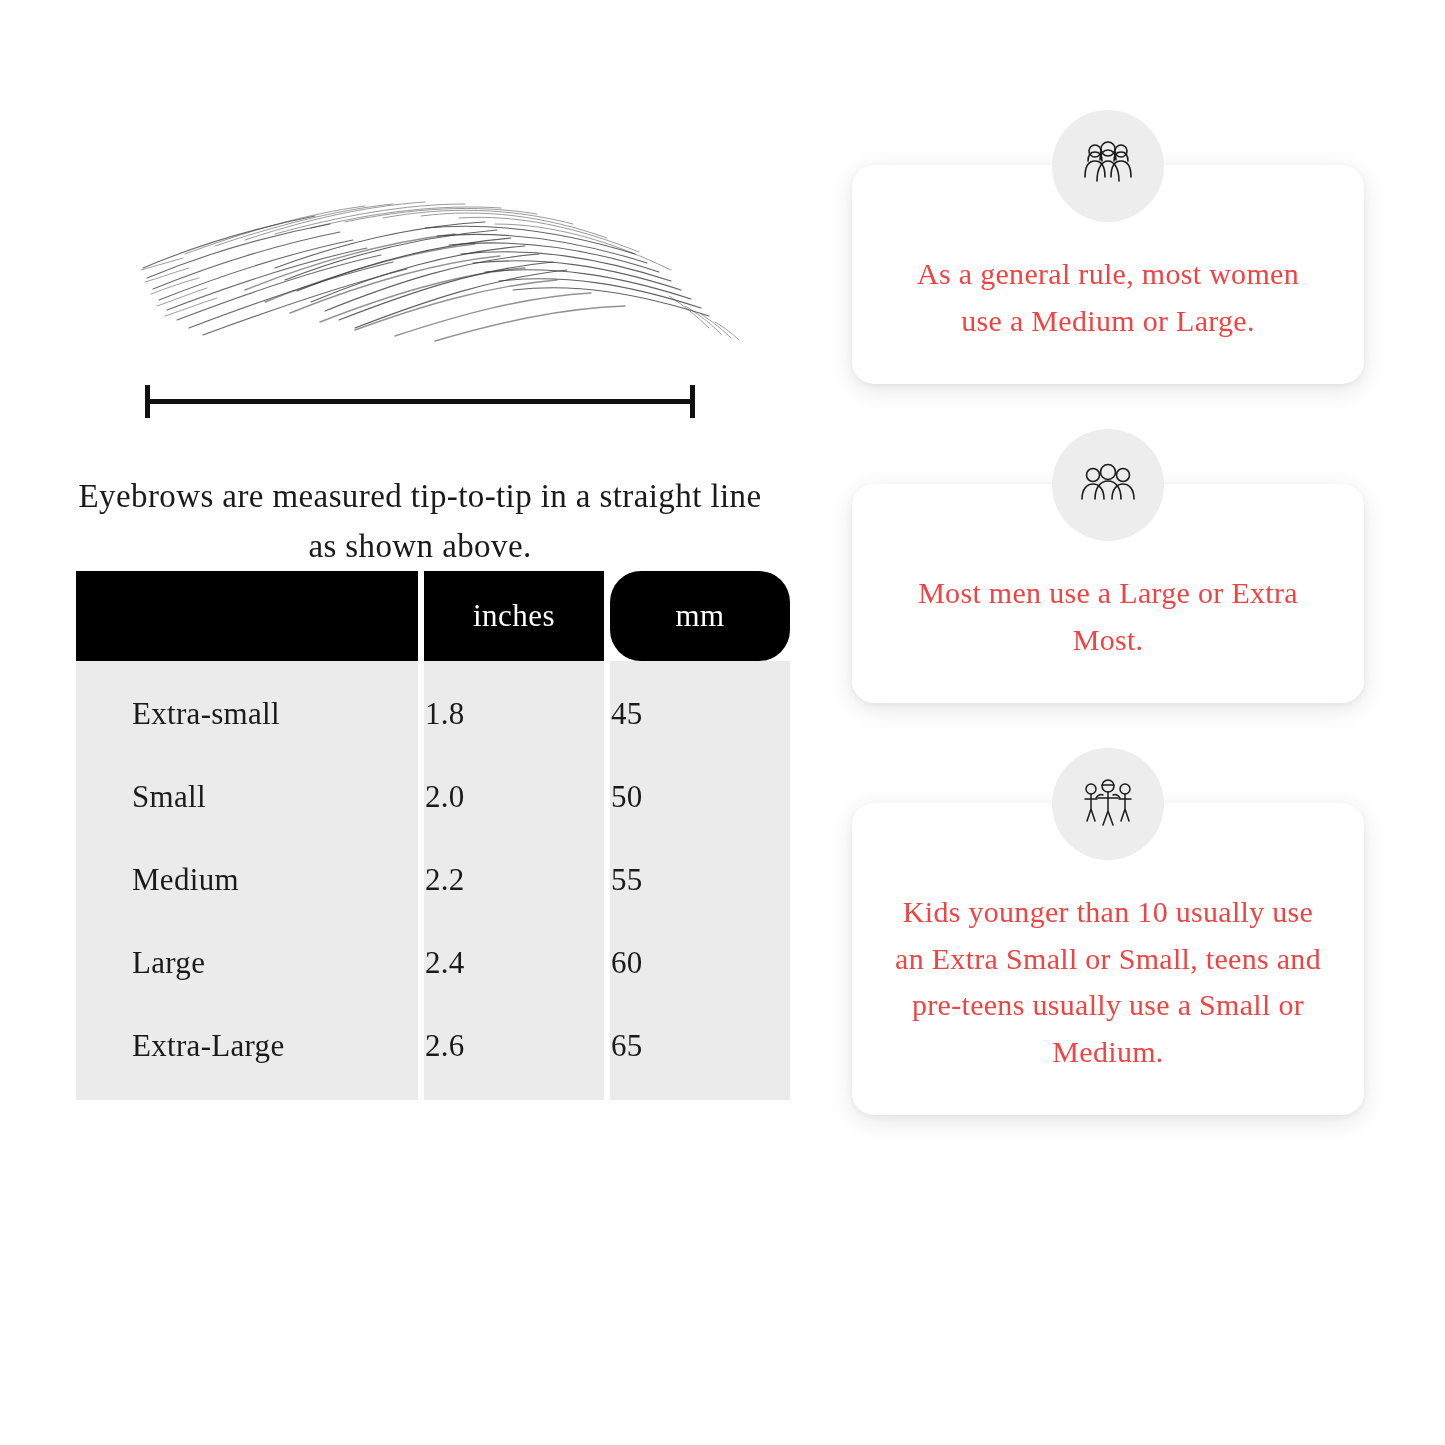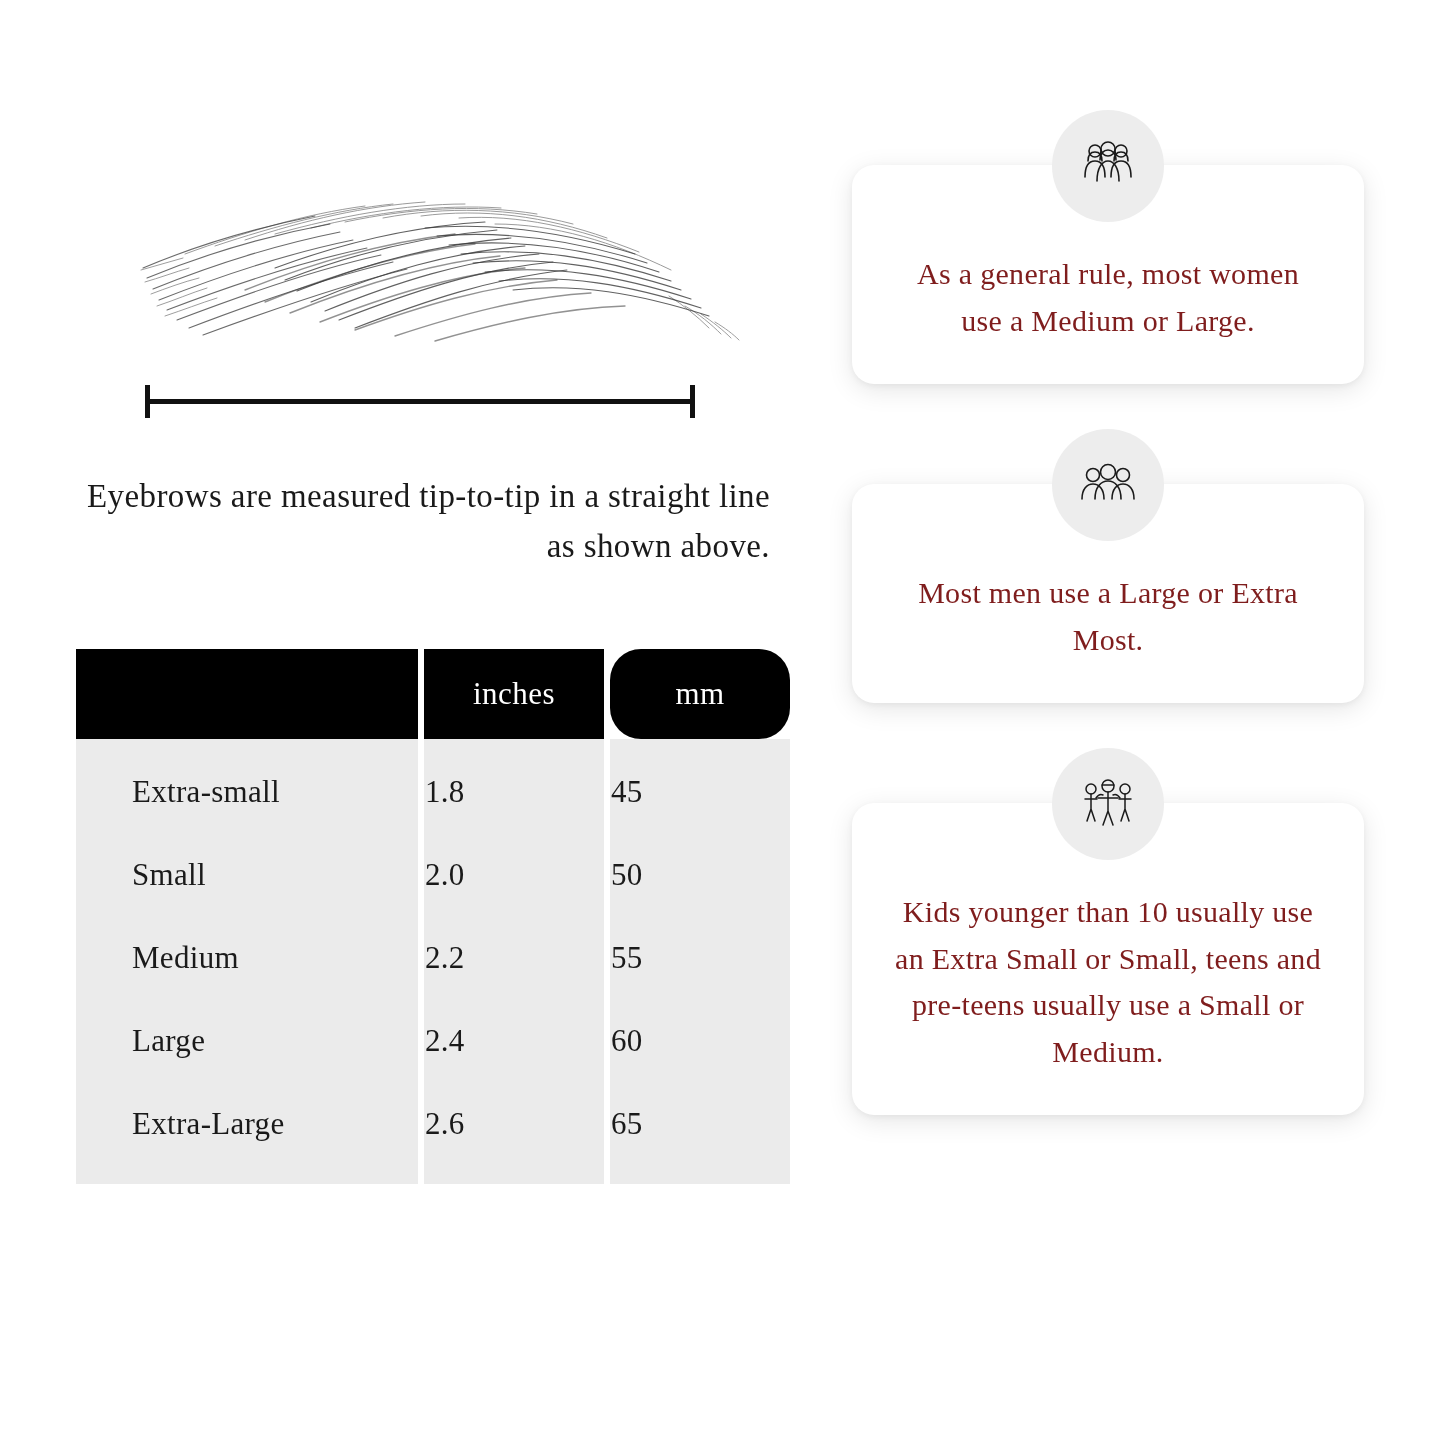--- a/index.html
+++ b/index.html
@@ -60,31 +60,30 @@
     top: 5px;
     width: 5px;
     height: 33px;
     background: #111;
   }
   .measure-line .cap.left { left: 0; }
   .measure-line .cap.right { right: 0; }
 
   .caption {
     margin-top: 52px;
-    text-align: right;
+    text-align: center;
     font-size: 33px;
     line-height: 1.5;
     letter-spacing: 0.4px;
     color: #1a1a1a;
     width: 700px;
   }
 
   
   .size-table {
-    margin-top: 78px;
     width: 695px;
     border-collapse: separate;
     border-spacing: 6px 0;
     table-layout: fixed;
   }
   .size-table th {
     background: #000;
     color: #fff;
     font-weight: normal;
     font-size: 31px;
@@ -103,42 +102,42 @@
     letter-spacing: 0.3px;
   }
   .size-table td.name {
     text-align: left;
     padding-left: 56px;
   }
   .size-table td.num {
     text-align: left;
   }
   .size-table tbody tr:first-child td { padding-top: 12px; }
-  .size-table tbody tr:last-child td { padding-bottom: 20px; }
+  .size-table tbody tr:last-child td { padding-bottom: 14px; }
 
   
   .right-col {
     position: absolute;
     left: 852px;
     top: 165px;
     width: 512px;
   }
   .card-block {
     position: relative;
     margin-bottom: 78px;
   }
   .card {
     background: #fff;
     border-radius: 22px;
     box-shadow: 0 6px 26px rgba(0,0,0,0.10), 0 2px 6px rgba(0,0,0,0.05);
     padding: 86px 42px 40px 42px;
     text-align: center;
     font-size: 30px;
     line-height: 1.55;
-    color: #7f1d1d;
+    color: #ef4444;
     letter-spacing: 0.3px;
     box-sizing: border-box;
   }
   .card-icon {
     position: absolute;
     top: -55px;
     left: 50%;
     transform: translateX(-50%);
     width: 112px;
     height: 112px;

